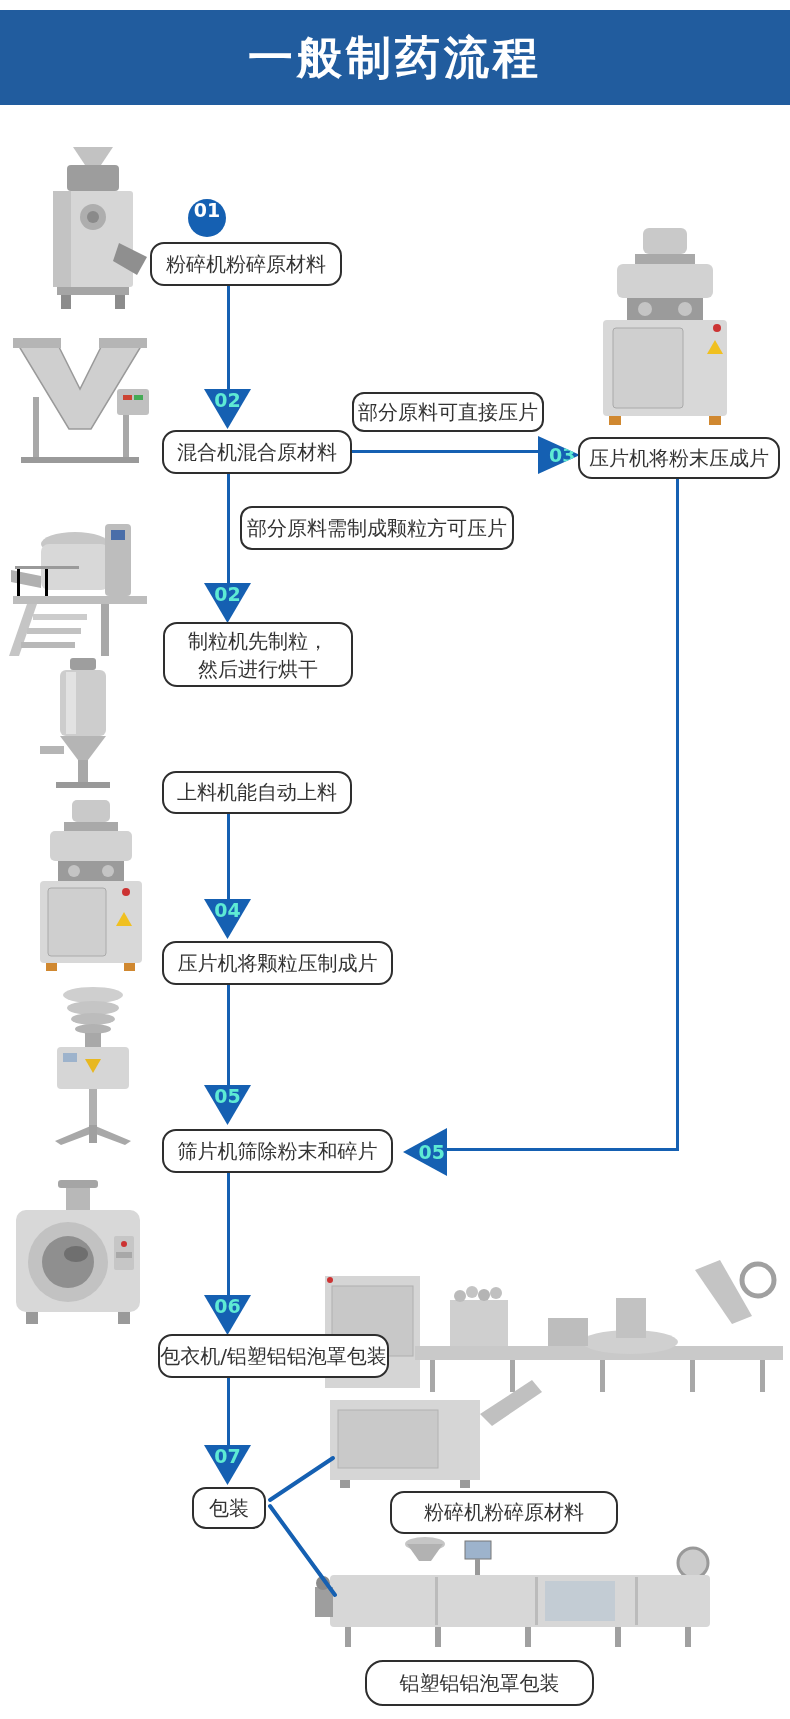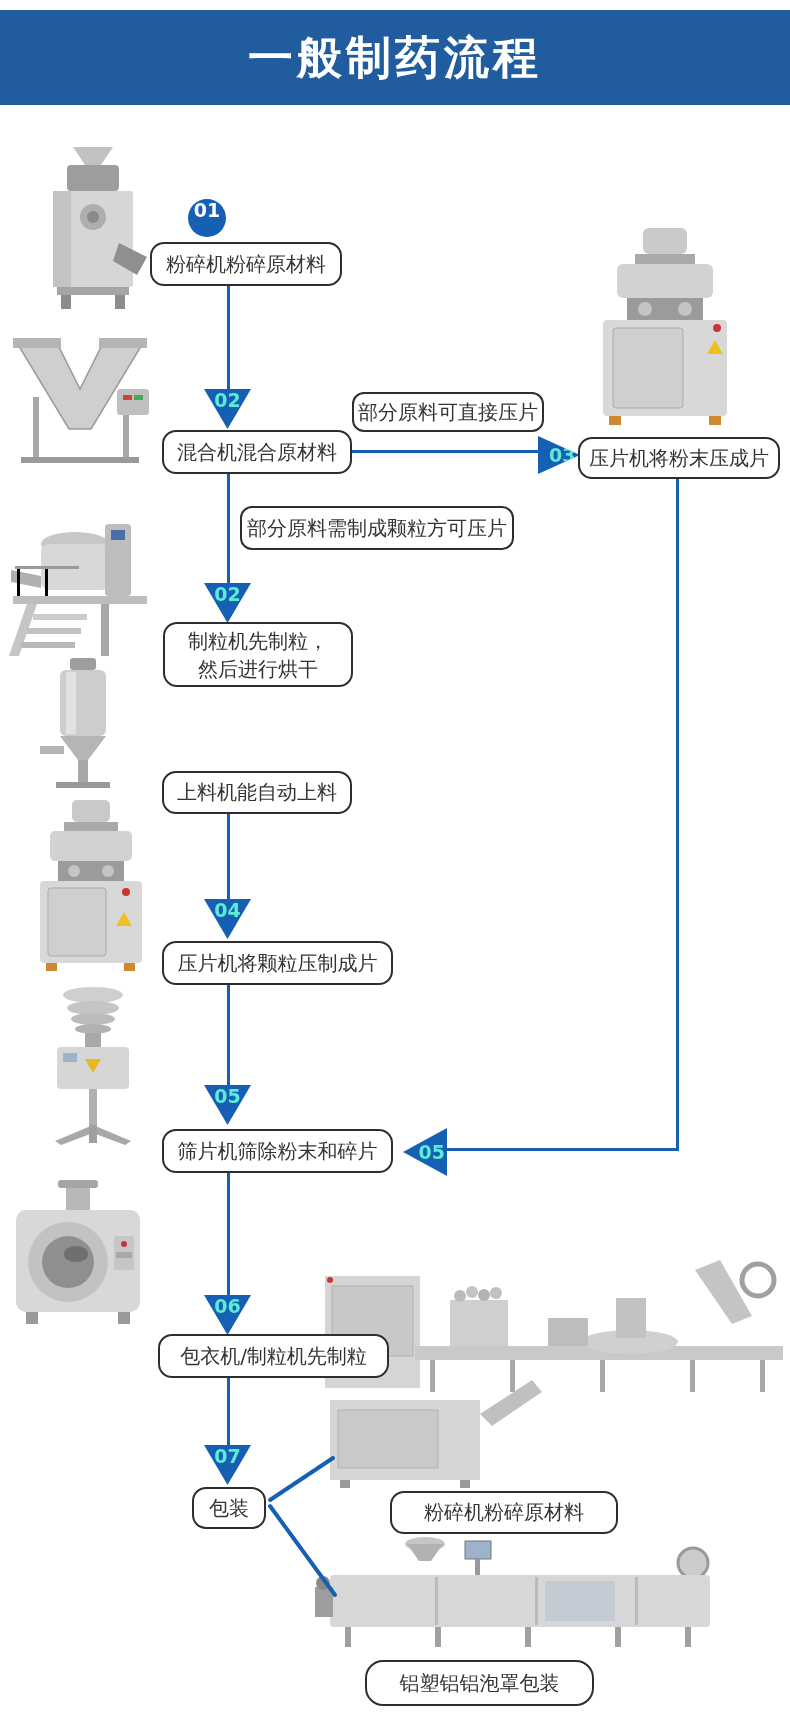--- a/index.html
+++ b/index.html
@@ -301,21 +301,21 @@
 
   <div class="box" style="left:162px;top:941px;width:231px;height:44px">
     <span>压片机将颗粒压制成片</span>
   </div>
 
   <div class="box" style="left:162px;top:1129px;width:231px;height:44px">
     <span>筛片机筛除粉末和碎片</span>
   </div>
 
   <div class="box" style="left:158px;top:1334px;width:231px;height:44px">
-    <span>包衣机/制粒机先制粒</span>
+    <span>包衣机/铝塑铝铝泡罩包装</span>
   </div>
 
   <div class="box" style="left:192px;top:1487px;width:74px;height:42px">
     <span>包装</span>
   </div>
 
   <div class="box" style="left:390px;top:1491px;width:228px;height:43px">
     <span>粉碎机粉碎原材料</span>
   </div>
 

